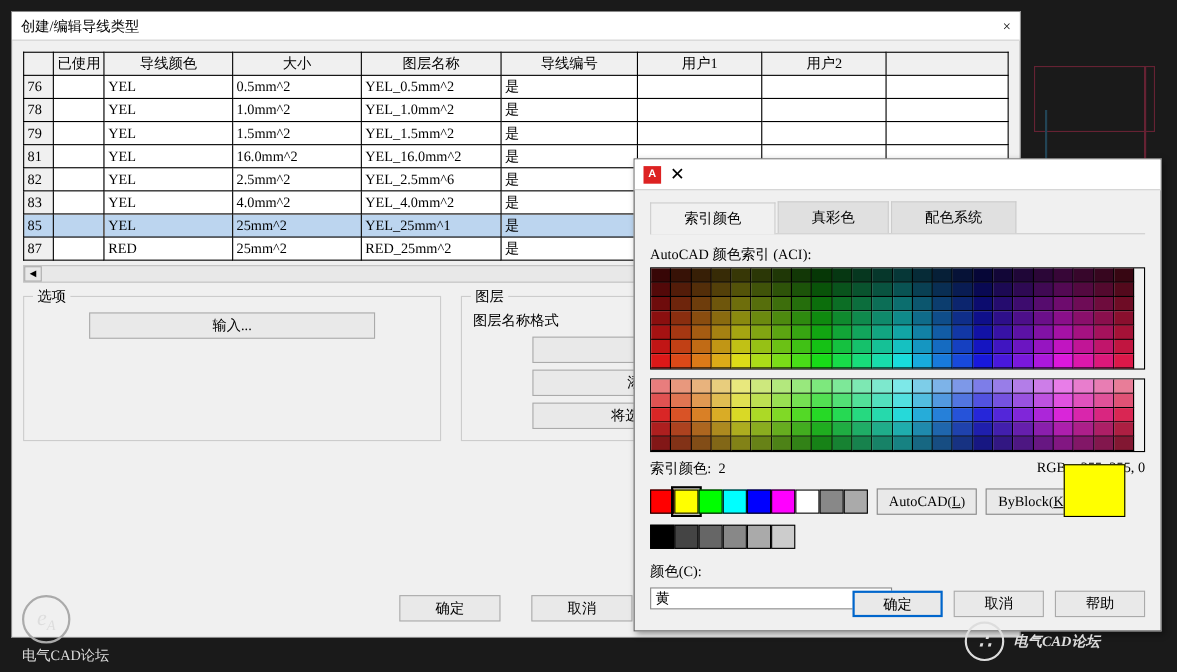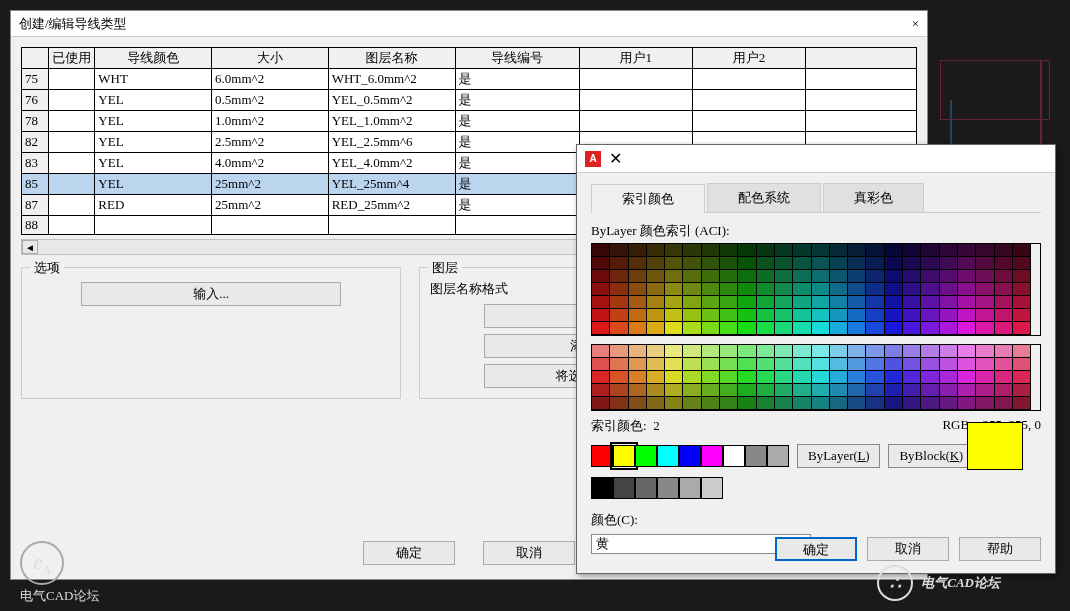--- a/index.html
+++ b/index.html
@@ -92,31 +92,20 @@
           <th class="c-size">大小</th>
           <th class="c-size">图层名称</th>
           <th class="c-layer">导线编号</th>
           <th class="c-num">用户1</th>
           <th class="c-u1">用户2</th>
           <th class="c-u2"></th>
         </tr>
       </thead>
     <tbody id="tbody">
         <tr>
-          <td class="rownum">75</td>
-          <td class="c-used"></td>
-          <td class="c-color">WHT</td>
-          <td class="c-size">6.0mm^2</td>
-          <td class="c-layer">WHT_6.0mm^2</td>
-          <td class="c-num">是</td>
-          <td class="c-u1"></td>
-          <td class="c-u2"></td>
-          <td></td>
-        </tr>
-        <tr>
           <td class="rownum">76</td>
           <td class="c-used"></td>
           <td class="c-color">YEL</td>
           <td class="c-size">0.5mm^2</td>
           <td class="c-layer">YEL_0.5mm^2</td>
           <td class="c-num">是</td>
           <td class="c-u1"></td>
           <td class="c-u2"></td>
           <td></td>
         </tr>
@@ -125,20 +114,42 @@
           <td class="c-used"></td>
           <td class="c-color">YEL</td>
           <td class="c-size">1.0mm^2</td>
           <td class="c-layer">YEL_1.0mm^2</td>
           <td class="c-num">是</td>
           <td class="c-u1"></td>
           <td class="c-u2"></td>
           <td></td>
         </tr>
         <tr>
+          <td class="rownum">79</td>
+          <td class="c-used"></td>
+          <td class="c-color">YEL</td>
+          <td class="c-size">1.5mm^2</td>
+          <td class="c-layer">YEL_1.5mm^2</td>
+          <td class="c-num">是</td>
+          <td class="c-u1"></td>
+          <td class="c-u2"></td>
+          <td></td>
+        </tr>
+        <tr>
+          <td class="rownum">81</td>
+          <td class="c-used"></td>
+          <td class="c-color">YEL</td>
+          <td class="c-size">16.0mm^2</td>
+          <td class="c-layer">YEL_16.0mm^2</td>
+          <td class="c-num">是</td>
+          <td class="c-u1"></td>
+          <td class="c-u2"></td>
+          <td></td>
+        </tr>
+        <tr>
           <td class="rownum">82</td>
           <td class="c-used"></td>
           <td class="c-color">YEL</td>
           <td class="c-size">2.5mm^2</td>
           <td class="c-layer">YEL_2.5mm^6</td>
           <td class="c-num">是</td>
           <td class="c-u1"></td>
           <td class="c-u2"></td>
           <td></td>
         </tr>
@@ -151,44 +162,33 @@
           <td class="c-num">是</td>
           <td class="c-u1"></td>
           <td class="c-u2"></td>
           <td></td>
         </tr>
         <tr class="sel">
           <td class="rownum">85</td>
           <td class="c-used"></td>
           <td class="c-color">YEL</td>
           <td class="c-size">25mm^2</td>
-          <td class="c-layer">YEL_25mm^4</td>
+          <td class="c-layer">YEL_25mm^1</td>
           <td class="c-num">是</td>
           <td class="c-u1"></td>
           <td class="c-u2"></td>
           <td></td>
         </tr>
         <tr>
           <td class="rownum">87</td>
           <td class="c-used"></td>
           <td class="c-color">RED</td>
           <td class="c-size">25mm^2</td>
           <td class="c-layer">RED_25mm^2</td>
           <td class="c-num">是</td>
-          <td class="c-u1"></td>
-          <td class="c-u2"></td>
-          <td></td>
-        </tr>
-        <tr>
-          <td class="rownum">88</td>
-          <td class="c-used"></td>
-          <td class="c-color"></td>
-          <td class="c-size"></td>
-          <td class="c-layer"></td>
-          <td class="c-num"></td>
           <td class="c-u1"></td>
           <td class="c-u2"></td>
           <td></td>
         </tr>
       </tbody>
   </table>
   <div class="scroll-bot">
     <span>◄</span>
     <span>►</span>
   </div>
@@ -213,25 +213,25 @@
   </div>
 </div>
 
 <div class="color-dialog">
   <div class="cd-title">
     <div class="aicon">A</div>
     <div class="x">✕</div>
   </div>
   <div class="tabs">
     <div class="tab active">索引颜色</div>
+    <div class="tab">真彩色</div>
     <div class="tab">配色系统</div>
-    <div class="tab">真彩色</div>
   </div>
   <div class="cd-body">
-    <div class="lbl">ByLayer 颜色索引 (ACI):</div>
+    <div class="lbl">AutoCAD 颜色索引 (ACI):</div>
     <div class="palette" id="pal1">
         <div class="prow">
           <div class="pc" style="background: rgb(55, 6, 6);"></div>
           <div class="pc" style="background: rgb(55, 18, 6);"></div>
           <div class="pc" style="background: rgb(55, 31, 6);"></div>
           <div class="pc" style="background: rgb(55, 43, 6);"></div>
           <div class="pc" style="background: rgb(55, 55, 6);"></div>
           <div class="pc" style="background: rgb(43, 55, 6);"></div>
           <div class="pc" style="background: rgb(31, 55, 6);"></div>
           <div class="pc" style="background: rgb(18, 55, 6);"></div>
@@ -550,21 +550,21 @@
           <div class="sw" style="background: rgb(255, 0, 0);"></div>
           <div class="sw sel" style="background: rgb(255, 255, 0);"></div>
           <div class="sw" style="background: rgb(0, 255, 0);"></div>
           <div class="sw" style="background: rgb(0, 255, 255);"></div>
           <div class="sw" style="background: rgb(0, 0, 255);"></div>
           <div class="sw" style="background: rgb(255, 0, 255);"></div>
           <div class="sw" style="background: rgb(255, 255, 255);"></div>
           <div class="sw" style="background: rgb(136, 136, 136);"></div>
           <div class="sw" style="background: rgb(170, 170, 170);"></div>
         </div>
-      <button class="sbtn"><span>ByLayer</span>(<u>L</u>)</button>
+      <button class="sbtn"><span>AutoCAD</span>(<u>L</u>)</button>
       <button class="sbtn"><span>ByBlock</span>(<u>K</u>)</button>
     </div>
     <div class="gray-row" id="grays">
         <div class="sw" style="background: rgb(0, 0, 0);"></div>
         <div class="sw" style="background: rgb(68, 68, 68);"></div>
         <div class="sw" style="background: rgb(102, 102, 102);"></div>
         <div class="sw" style="background: rgb(136, 136, 136);"></div>
         <div class="sw" style="background: rgb(170, 170, 170);"></div>
         <div class="sw" style="background: rgb(204, 204, 204);"></div>
       </div>

